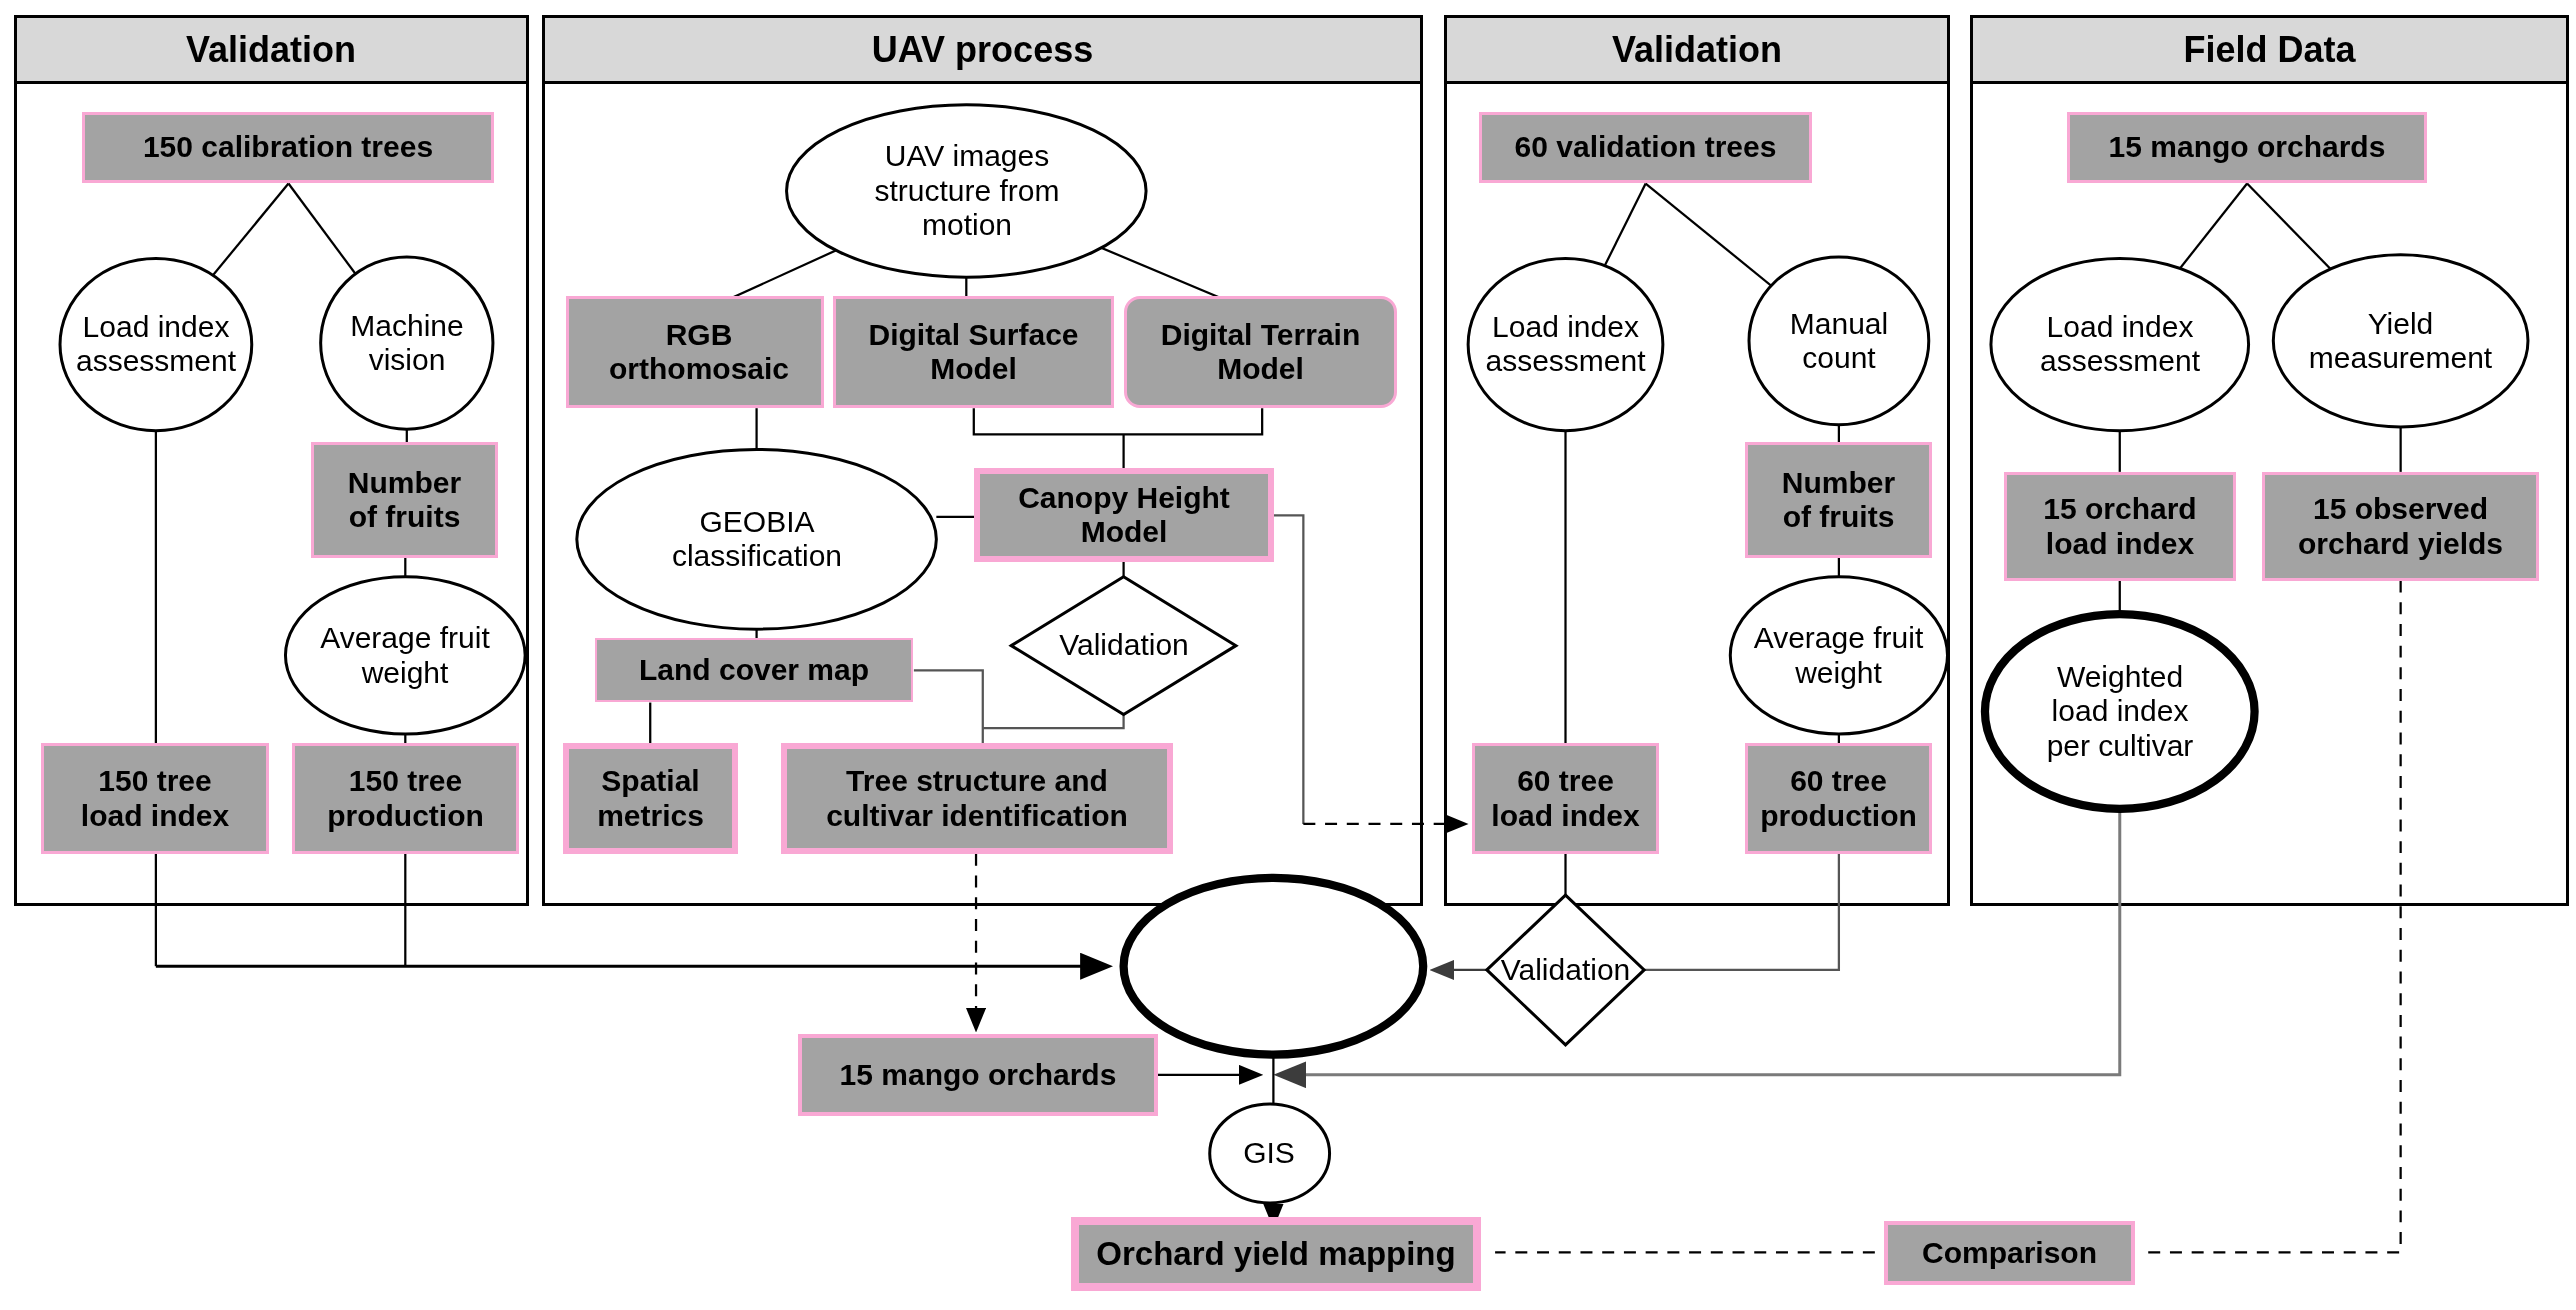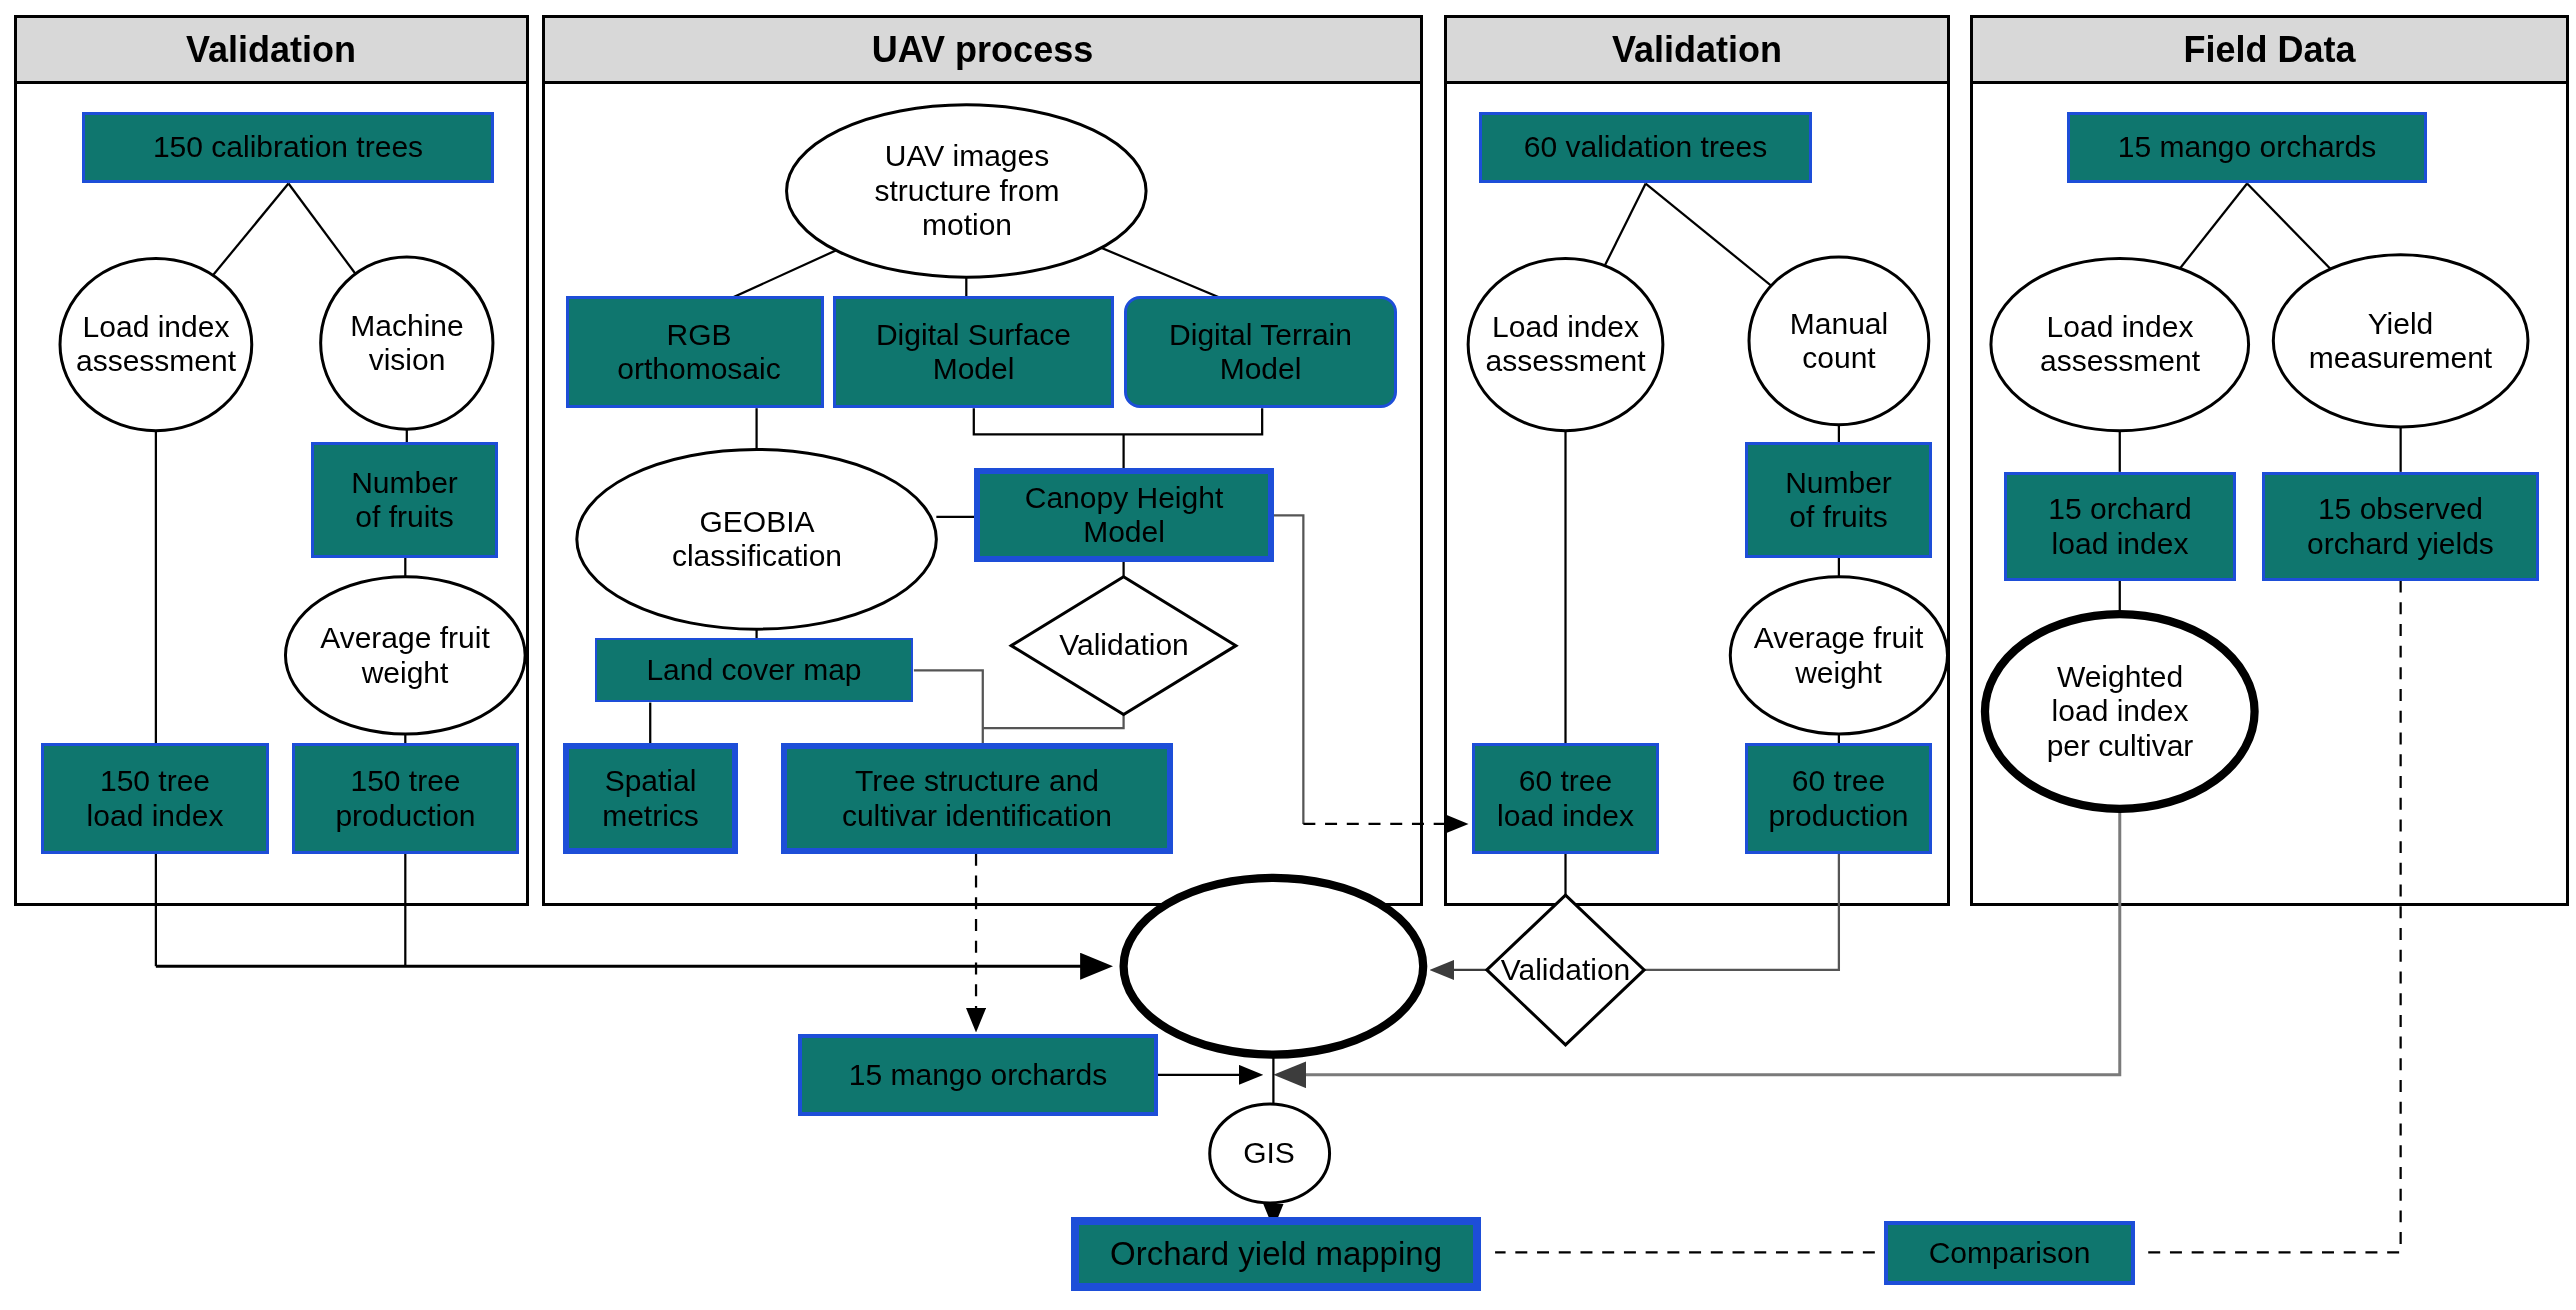--- a/index.html
+++ b/index.html
@@ -3,23 +3,23 @@
 <meta charset="utf-8">
 <style>
   html,body{margin:0;padding:0;background:#ffffff;}
   .diagram{position:relative;width:2576px;height:1310px;background:#fff;
     font-family:"Liberation Sans","DejaVu Sans",sans-serif;color:#000;overflow:hidden;}
   .layer{position:absolute;left:0;top:0;width:2576px;height:1310px;}
   .panel{position:absolute;background:#fff;border:3.7px solid #000;box-sizing:border-box;}
   .panel-header{position:absolute;left:0;right:0;top:0;height:63px;background:#d8d8d8;
     border-bottom:3px solid #000;display:flex;align-items:center;justify-content:center;
     font-weight:bold;font-size:36px;}
-  .box{position:absolute;background:#0f766e;border:3px solid #1d4ed8;box-sizing:border-box;
+  .box{position:absolute;background:#a3a3a3;border:3px solid #f9a8d4;box-sizing:border-box;
     display:flex;align-items:center;justify-content:center;text-align:center;
-    font-size:30px;line-height:1.15;}
+    font-size:30px;line-height:1.15;font-weight:bold;}
   .box.bold{border-width:6.7px;}
   .box.xbold{border-width:8.2px;}
   .box.med{border-width:4.5px;}
   .lbl{position:absolute;display:flex;align-items:center;justify-content:center;
     text-align:center;font-size:30px;line-height:1.15;pointer-events:none;}
   svg{display:block;}
 </style>
 </head>
 <body>
 

